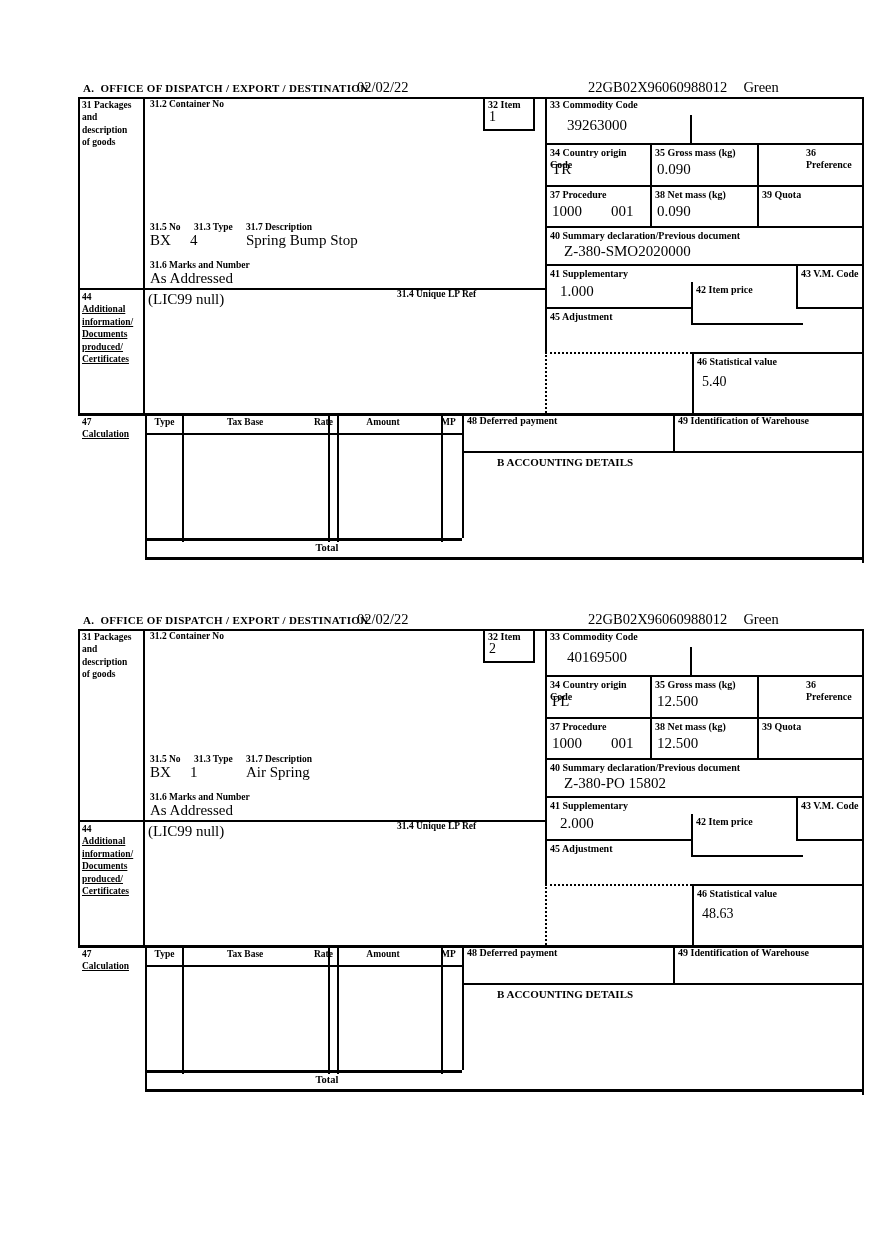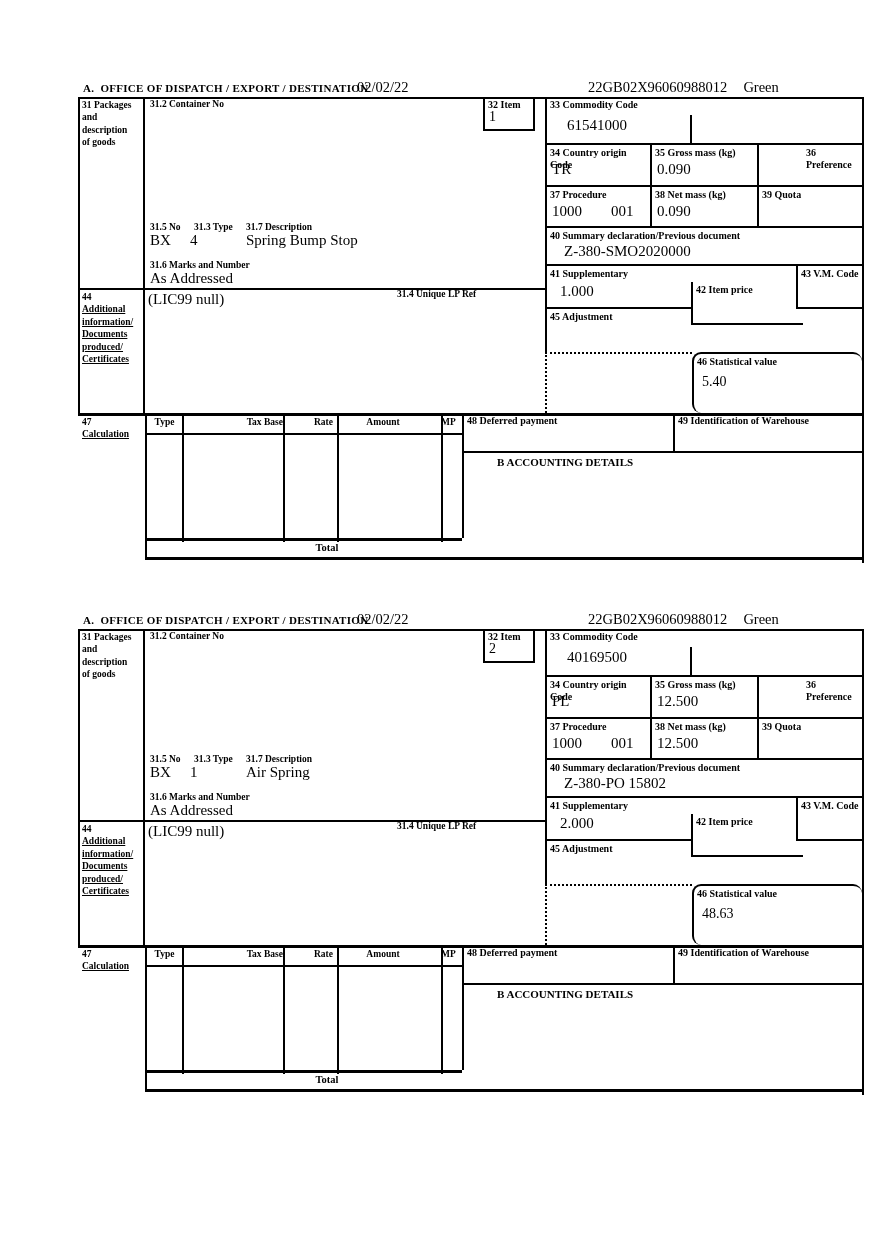--- a/index.html
+++ b/index.html
@@ -12,21 +12,21 @@
   
   .hdr{position:absolute;left:0;top:0;width:786px;height:19px;}
   .hdr-title{left:5px;top:4px;font-weight:bold;font-size:11px;letter-spacing:.3px;white-space:pre;}
   .hdr-date{left:279px;top:1px;font-size:14.5px;}
   .hdr-ref{left:510px;top:1px;font-size:14.5px;white-space:pre;}
   .routing{margin-left:16px;}
 
   
   .form{position:absolute;left:0;top:19px;width:786px;height:467px;}
   .bl{border-left:2px solid #000;} .br{border-right:2px solid #000;}
-  .bb{border-bottom:2px solid #000;} .bt{border-top:2px solid #000;border-radius:9px;}
+  .bb{border-bottom:2px solid #000;} .bt{border-top:2px solid #000;}
 
   .top-line{left:0;top:0;width:786px;height:0;border-top:2px solid #000;}
   .right-line{left:784px;top:0;width:2px;height:466px;background:#000;}
   .leftcol{left:0;top:0;width:67px;height:316px;}
   .line44{left:0;top:191px;width:467px;height:0;border-top:2px solid #000;}
   .heavy{left:0;top:316px;width:786px;height:0;border-top:3px solid #000;}
 
   .lbl{font-weight:bold;font-size:10px;line-height:1.15;display:block;padding:2px 0 0 3px;}
   .lbl-abs{font-weight:bold;font-size:9.5px;line-height:1.15;}
   .lblcol{left:4px;width:62px;font-weight:bold;font-size:9.5px;line-height:12.4px;}
@@ -65,21 +65,21 @@
   .v-no{left:72px;top:135px;} .v-type{left:112px;top:135px;} .v-desc{left:168px;top:135px;}
   .lbl-marks{left:72px;top:163px;} .lbl-lpref{left:319px;top:163px;margin-top:29px;}
   .v-marks{left:72px;top:173px;}
   .v44{left:70px;top:194px;}
 
   .lbl47num{left:4px;top:320px;}
   .lbl47word{left:4px;top:332px;text-decoration:underline;}
   .calc-table{left:67px;top:316px;width:317px;height:125px;}
   .cth{position:absolute;top:0;height:125px;border-right:2px solid #000;font-weight:bold;font-size:9.5px;padding-top:4px;}
   .ct-type{left:0;width:35px;text-align:center;}
-  .ct-taxbase{left:35px;width:101px;text-align:right;}
+  .ct-taxbase{left:35px;width:101px;text-align:left;padding-left:45px;}
   .ct-rate{left:136px;width:50px;text-align:right;padding-right:4px;}
   .ct-amount{left:186px;width:100px;text-align:center;padding-right:8px;}
   .ct-mp{left:286px;width:31px;text-align:center;border-right:none;}
   .thead-line{left:0;top:20px;width:317px;height:0;border-top:2px solid #000;position:absolute;}
   .table-bottom{left:67px;top:441px;width:317px;height:0;border-top:3px solid #000;}
   .total-row{left:67px;top:441px;width:717px;height:22px;border-left:2px solid #000;border-bottom:3px solid #000;}
   .total-text{position:absolute;left:100px;top:4px;width:160px;text-align:center;font-weight:bold;font-size:10.5px;}
   .box48{left:384px;top:316px;width:211px;height:40px;}
   .box49{left:595px;top:316px;width:189px;height:40px;}
   .boxB{left:384px;top:356px;width:400px;height:85px;padding-left:29px;}
@@ -113,21 +113,21 @@
 
         <span class="abs lbl-abs lbl-container">31.2 Container No</span>
 
         <div class="abs itembox bl br bb">
           <span class="lbl">32 Item</span>
           <span class="val">1</span>
         </div>
 
         <div class="abs box33 bl bb">
           <span class="lbl">33 Commodity Code</span>
-          <span class="abs val v33">61541000</span>
+          <span class="abs val v33">39263000</span>
         </div>
         <div class="abs cc-tick"></div>
 
         <div class="abs box34 bl bb">
           <span class="lbl">34 Country origin Code</span>
           <span class="abs val vcell">TR</span>
         </div>
         <div class="abs box35 bl bb">
           <span class="lbl">35 Gross mass (kg)</span>
           <span class="abs val vcell">0.090</span>

